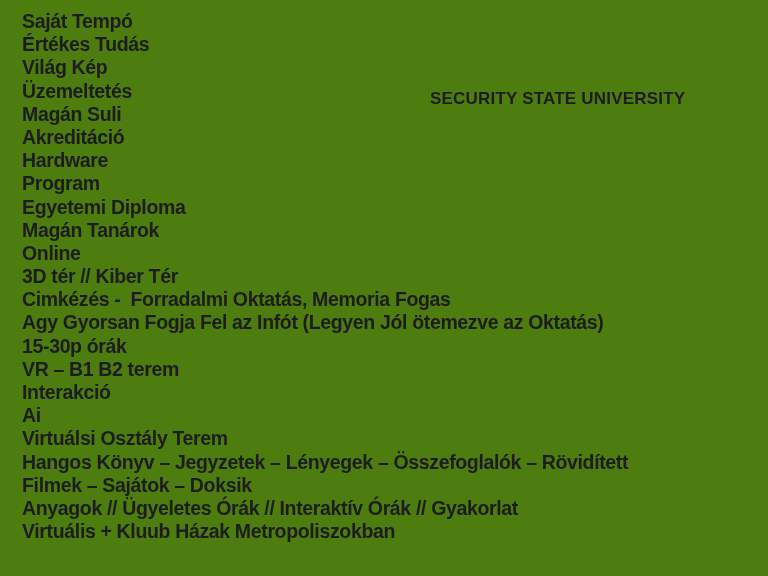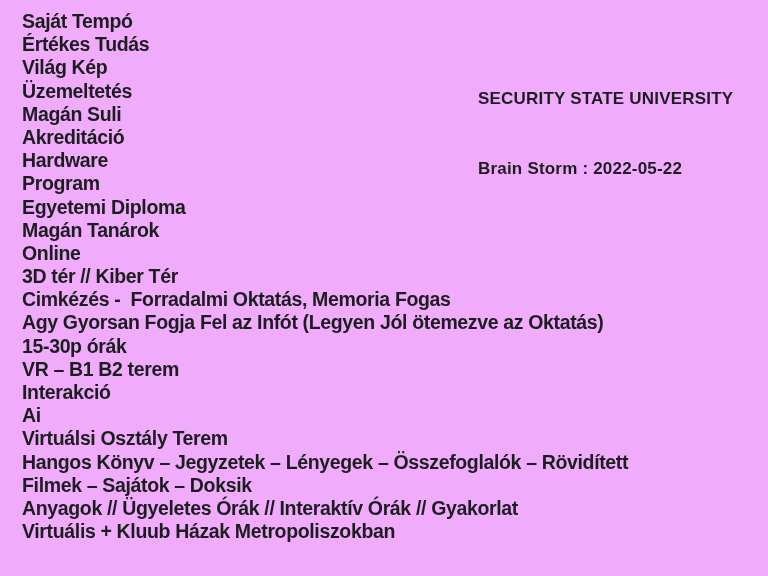--- a/index.html
+++ b/index.html
@@ -4,21 +4,21 @@
 <style>
   html, body {
     margin: 0;
     padding: 0;
     background: #ffffff;
   }
   .page {
     position: relative;
     width: 768px;
     height: 576px;
-    background: #f0abfc;
+    background: #4d7c0f;
     overflow: hidden;
     font-family: "Liberation Sans", "DejaVu Sans", sans-serif;
     color: #1d1d1f;
   }
   .notes {
     position: absolute;
     left: 22px;
     top: 10px;
     font-weight: 700;
     font-size: 19.5px;
@@ -34,28 +34,26 @@
     left: 430px;
     top: 41px;
     font-weight: 700;
     font-size: 17px;
     line-height: 23.2px;
     letter-spacing: 0.2px;
     white-space: pre;
   }
   .header-line {
     height: 23.2px;
-    margin-left: 48px;
   }
 </style>
 </head>
 <body>
 
 <div class="page">
 
   <div class="notes" id="notes-list"><div class="note-line">Saját Tempó</div><div class="note-line">Értékes Tudás</div><div class="note-line">Világ Kép</div><div class="note-line">Üzemeltetés</div><div class="note-line">Magán Suli</div><div class="note-line">Akreditáció</div><div class="note-line">Hardware</div><div class="note-line">Program</div><div class="note-line">Egyetemi Diploma</div><div class="note-line">Magán Tanárok</div><div class="note-line">Online</div><div class="note-line">3D tér // Kiber Tér</div><div class="note-line">Cimkézés -  Forradalmi Oktatás, Memoria Fogas</div><div class="note-line">Agy Gyorsan Fogja Fel az Infót (Legyen Jól ötemezve az Oktatás)</div><div class="note-line">15-30p órák</div><div class="note-line">VR – B1 B2 terem</div><div class="note-line">Interakció</div><div class="note-line">Ai</div><div class="note-line">Virtuálsi Osztály Terem</div><div class="note-line">Hangos Könyv – Jegyzetek – Lényegek – Összefoglalók – Rövidített</div><div class="note-line">Filmek – Sajátok – Doksik</div><div class="note-line">Anyagok // Ügyeletes Órák // Interaktív Órák // Gyakorlat</div><div class="note-line">Virtuális + Kluub Házak Metropoliszokban</div></div>
 
   <div class="header-block">
     <div class="header-line">SECURITY STATE UNIVERSITY</div>
-    <div class="header-line">Brain Storm : 2022-05-22</div>
   </div>
 
 </div>
 
 </body></html>

